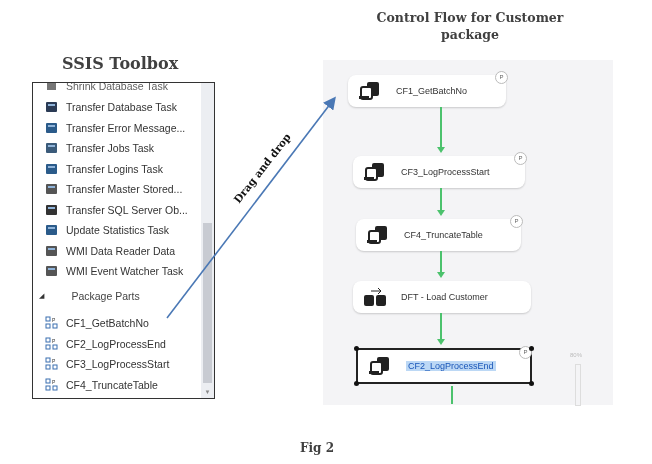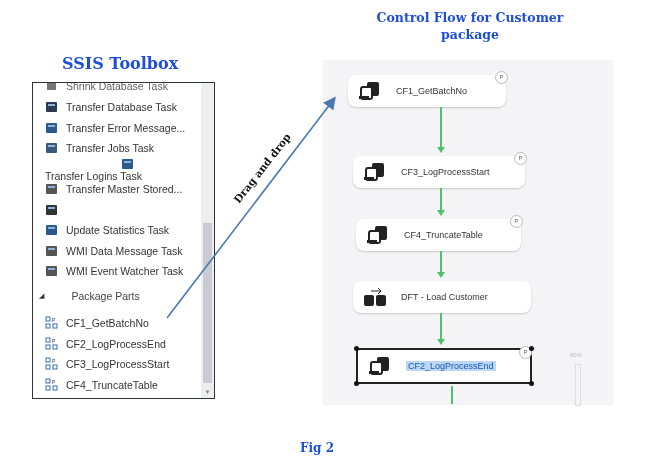--- a/index.html
+++ b/index.html
@@ -1,17 +1,17 @@
 <!DOCTYPE html>
 <html><head>
 <meta charset="utf-8">
 <style>
   html,body{margin:0;padding:0;background:#fff;}
   body{width:652px;height:464px;position:relative;overflow:hidden;font-family:"Liberation Sans",sans-serif;}
-  .serif{font-family:"DejaVu Serif","Liberation Serif",serif;font-weight:bold;color:#1d4ed8;}
+  .serif{font-family:"DejaVu Serif","Liberation Serif",serif;font-weight:bold;color:#404040;}
   #toolbox-title{position:absolute;left:62px;top:54px;font-size:16px;}
   #cf-title{position:absolute;left:370px;top:9px;width:200px;text-align:center;font-size:12.5px;line-height:17px;}
   #fig-caption{position:absolute;left:300px;top:441px;font-size:12px;}
 
   #toolbox{position:absolute;left:32px;top:82px;width:181px;height:315px;border:1px solid #333;background:#fff;overflow:hidden;}
   #toolbox .scrolltrack{position:absolute;right:0;top:0;width:13px;height:100%;background:#eceef2;}
   #toolbox .scrollthumb{position:absolute;right:2px;top:140px;width:9px;height:160px;background:#c8cbd2;}
   #toolbox .scrollarrow{position:absolute;right:2px;bottom:2px;width:9px;height:8px;font-size:6px;color:#888;text-align:center;line-height:8px;}
   .tb-item{position:absolute;left:12px;height:18px;display:flex;align-items:flex-end;font-size:10.5px;color:#333;white-space:nowrap;}
   .tb-item .ico{width:13px;height:13px;margin-right:8px;position:relative;display:inline-block;}
@@ -59,53 +59,54 @@
           </svg></span>
         <span>Transfer Error Message...</span>
       </div>
       <div class="tb-item" style="top: 53px;">
         <span class="ico"><svg width="13" height="13">
             <rect x="1" y="2" width="11" height="10" rx="1" fill="#3b5b7a"></rect>
             <rect x="3" y="4" width="7" height="2" fill="#8fb3d9"></rect>
           </svg></span>
         <span>Transfer Jobs Task</span>
       </div>
-      <div class="tb-item" style="top: 73.5px; flex-direction: column;">
+      <div class="tb-item" style="top: 73.5px;">
         <span class="ico"><svg width="13" height="13">
             <rect x="1" y="2" width="11" height="10" rx="1" fill="#2b5b8a"></rect>
             <rect x="3" y="4" width="7" height="2" fill="#8fb3d9"></rect>
           </svg></span>
         <span>Transfer Logins Task</span>
       </div>
       <div class="tb-item" style="top: 94px;">
         <span class="ico"><svg width="13" height="13">
             <rect x="1" y="2" width="11" height="10" rx="1" fill="#555"></rect>
             <rect x="3" y="4" width="7" height="2" fill="#8fb3d9"></rect>
           </svg></span>
         <span>Transfer Master Stored...</span>
       </div>
       <div class="tb-item" style="top: 114.5px;">
         <span class="ico"><svg width="13" height="13">
             <rect x="1" y="2" width="11" height="10" rx="1" fill="#333"></rect>
             <rect x="3" y="4" width="7" height="2" fill="#8fb3d9"></rect>
           </svg></span>
+        <span>Transfer SQL Server Ob...</span>
       </div>
       <div class="tb-item" style="top: 135px;">
         <span class="ico"><svg width="13" height="13">
             <rect x="1" y="2" width="11" height="10" rx="1" fill="#2b5b8a"></rect>
             <rect x="3" y="4" width="7" height="2" fill="#8fb3d9"></rect>
           </svg></span>
         <span>Update Statistics Task</span>
       </div>
       <div class="tb-item" style="top: 155.5px;">
         <span class="ico"><svg width="13" height="13">
             <rect x="1" y="2" width="11" height="10" rx="1" fill="#555"></rect>
             <rect x="3" y="4" width="7" height="2" fill="#8fb3d9"></rect>
           </svg></span>
-        <span>WMI Data Message Task</span>
+        <span>WMI Data Reader Data</span>
       </div>
       <div class="tb-item" style="top: 176px;">
         <span class="ico"><svg width="13" height="13">
             <rect x="1" y="2" width="11" height="10" rx="1" fill="#555"></rect>
             <rect x="3" y="4" width="7" height="2" fill="#8fb3d9"></rect>
           </svg></span>
         <span>WMI Event Watcher Task</span>
       </div>
     </div>
   <div class="tb-group">

